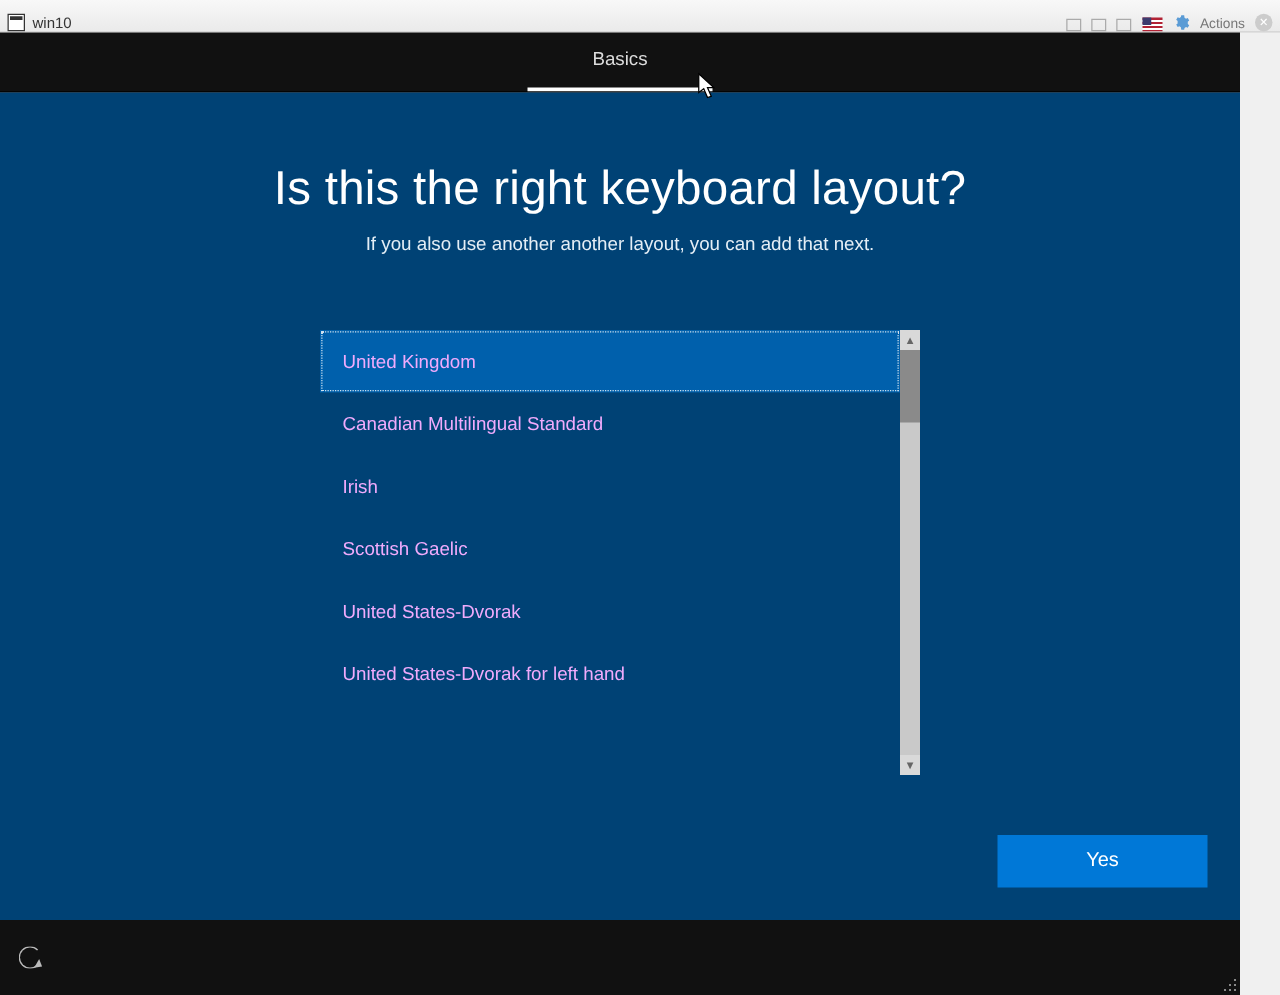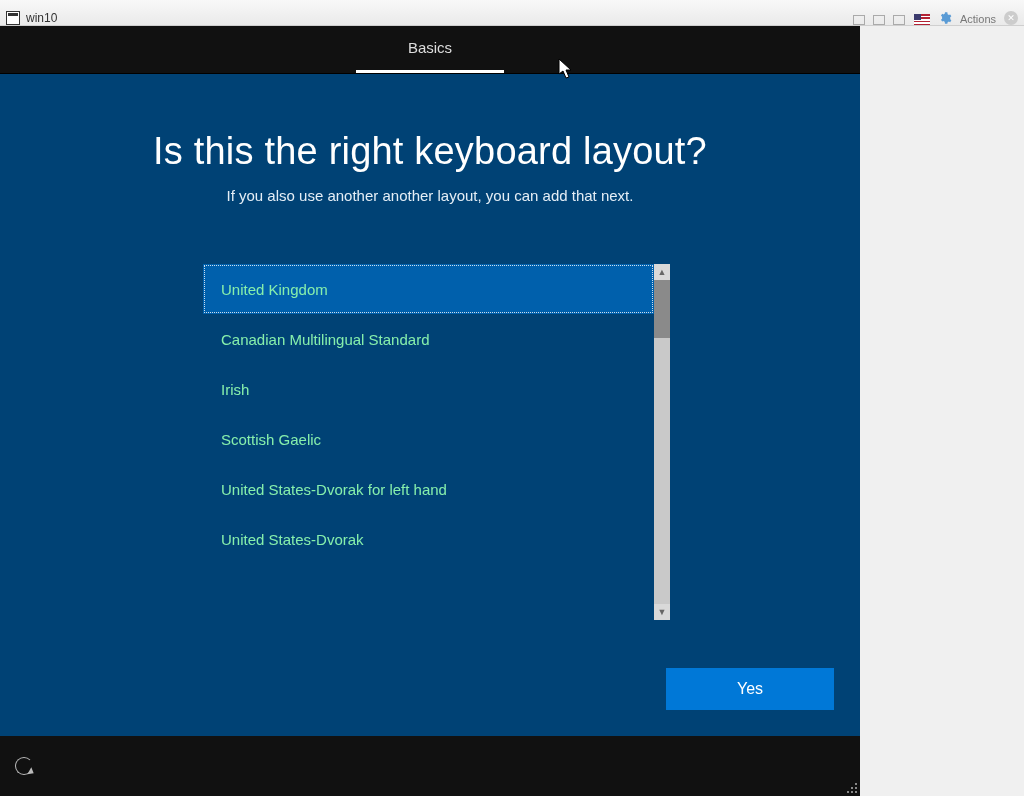--- a/index.html
+++ b/index.html
@@ -24,21 +24,21 @@
     }
     .vm-titlebar .tb-box { width:12px; height:10px; border:1px solid #aaa; display:inline-block; margin:0 1px; }
     .vm-titlebar .flag { width:16px; height:11px; background:linear-gradient(#b22234 0 15%,#fff 15% 30%,#b22234 30% 45%,#fff 45% 60%,#b22234 60% 75%,#fff 75% 90%,#b22234 90% 100%); position:relative; display:inline-block; margin:0 2px;}
     .vm-titlebar .flag::before{content:"";position:absolute;left:0;top:0;width:7px;height:6px;background:#3c3b6e;}
     .vm-titlebar .gear { color:#5a9bd5; }
     .vm-titlebar .actions-label { color:#777; font-size:11px; margin:0 2px; }
     .vm-titlebar .close-circle { width:14px;height:14px;border-radius:50%;background:#ccc;color:#fff;display:inline-flex;align-items:center;justify-content:center;font-size:9px;line-height:1;}
     .vm-titlebar .app-icon { width:14px;height:14px;border:1px solid #333;background:#fff;display:inline-block;position:relative;}
     .vm-titlebar .app-icon::after{content:"";position:absolute;left:1px;top:1px;right:1px;height:3px;background:#333;}
 
-    .vm-client { position:relative; width:860px; height:770px; }
+    .vm-client { position:relative; width:992px; height:770px; }
 
     
     .oobe-top {
       height: 48px;
       background: #111;
       display:flex; align-items:flex-end; justify-content:center;
       border-bottom:1px solid #000;
     }
     .oobe-tab {
       color:#ddd; font-size:15px; font-weight:400; padding: 0 52px 14px 52px;
@@ -66,23 +66,22 @@
     }
     .listbox {
       position:absolute; left:0; top:0; right:16px; bottom:0;
       overflow:hidden;
     }
     .list-item {
       height: 50px;
       display:flex; align-items:center;
       padding: 0 18px;
       font-size:15px;
-      color:#86efac;
+      color:#f0abfc;
       cursor:default;
-      margin-left:13px;
     }
     .list-item.selected {
       background:#0060ac;
       outline:1px dotted rgba(255,255,255,0.8);
       outline-offset:-2px;
     }
     .vscroll {
       position:absolute; right:0; top:0; width:16px; bottom:0;
       background:#c9c9c9;
     }
@@ -159,24 +158,24 @@
         <div class="list-item">
             <span>Canadian Multilingual Standard</span>
           </div>
         <div class="list-item">
             <span>Irish</span>
           </div>
         <div class="list-item">
             <span>Scottish Gaelic</span>
           </div>
         <div class="list-item">
-            <span>United States-Dvorak for left hand</span>
+            <span>United States-Dvorak</span>
           </div>
         <div class="list-item">
-            <span>United States-Dvorak</span>
+            <span>United States-Dvorak for left hand</span>
           </div>
       </div>
       <div class="vscroll">
         <div class="arrow">▲</div>
         <div class="track">
           <div class="thumb"></div>
         </div>
         <div class="arrow down">▼</div>
       </div>
     </div>

